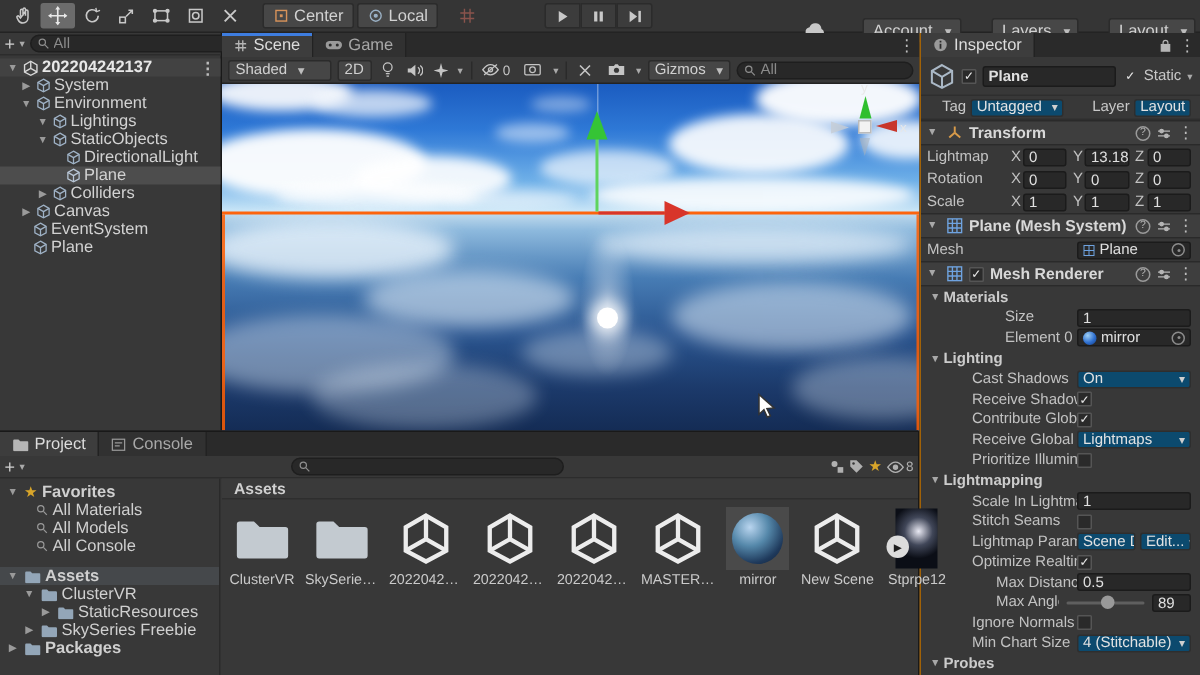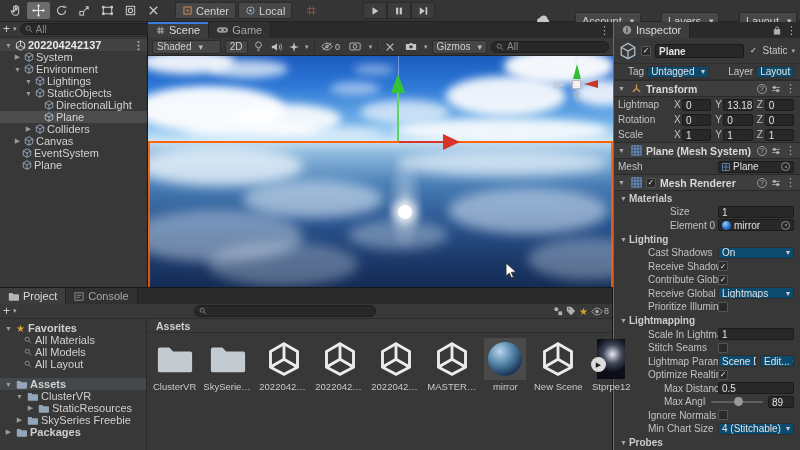--- a/index.html
+++ b/index.html
@@ -846,21 +846,21 @@
         </span>
       <span>All Models</span>
     </div>
     <div class="prow" style="padding-left:24px;">
       <span class="i">
           <svg width="8" height="8" viewBox="0 0 10 10" fill="none" stroke="#9a9a9a">
             <circle cx="4" cy="4" r="2.6"></circle>
             <path d="M6.2 6.2L9 9"></path>
           </svg>
         </span>
-      <span>All Layout</span>
+      <span>All Console</span>
     </div>
     <div style="height:8px;"></div>
     <div class="prow hl">
       <span class="arrow">▼</span>
       <span class="i">
           <svg width="11" height="9" viewBox="0 0 14 11" fill="#93a6b8">
             <path d="M1 2a1 1 0 011-1h3.5L7 2.5h6a1 1 0 011 1V10a1 1 0 01-1 1H2a1 1 0 01-1-1z"></path>
           </svg>
         </span>
       <span style="font-weight:bold;">Assets</span>

